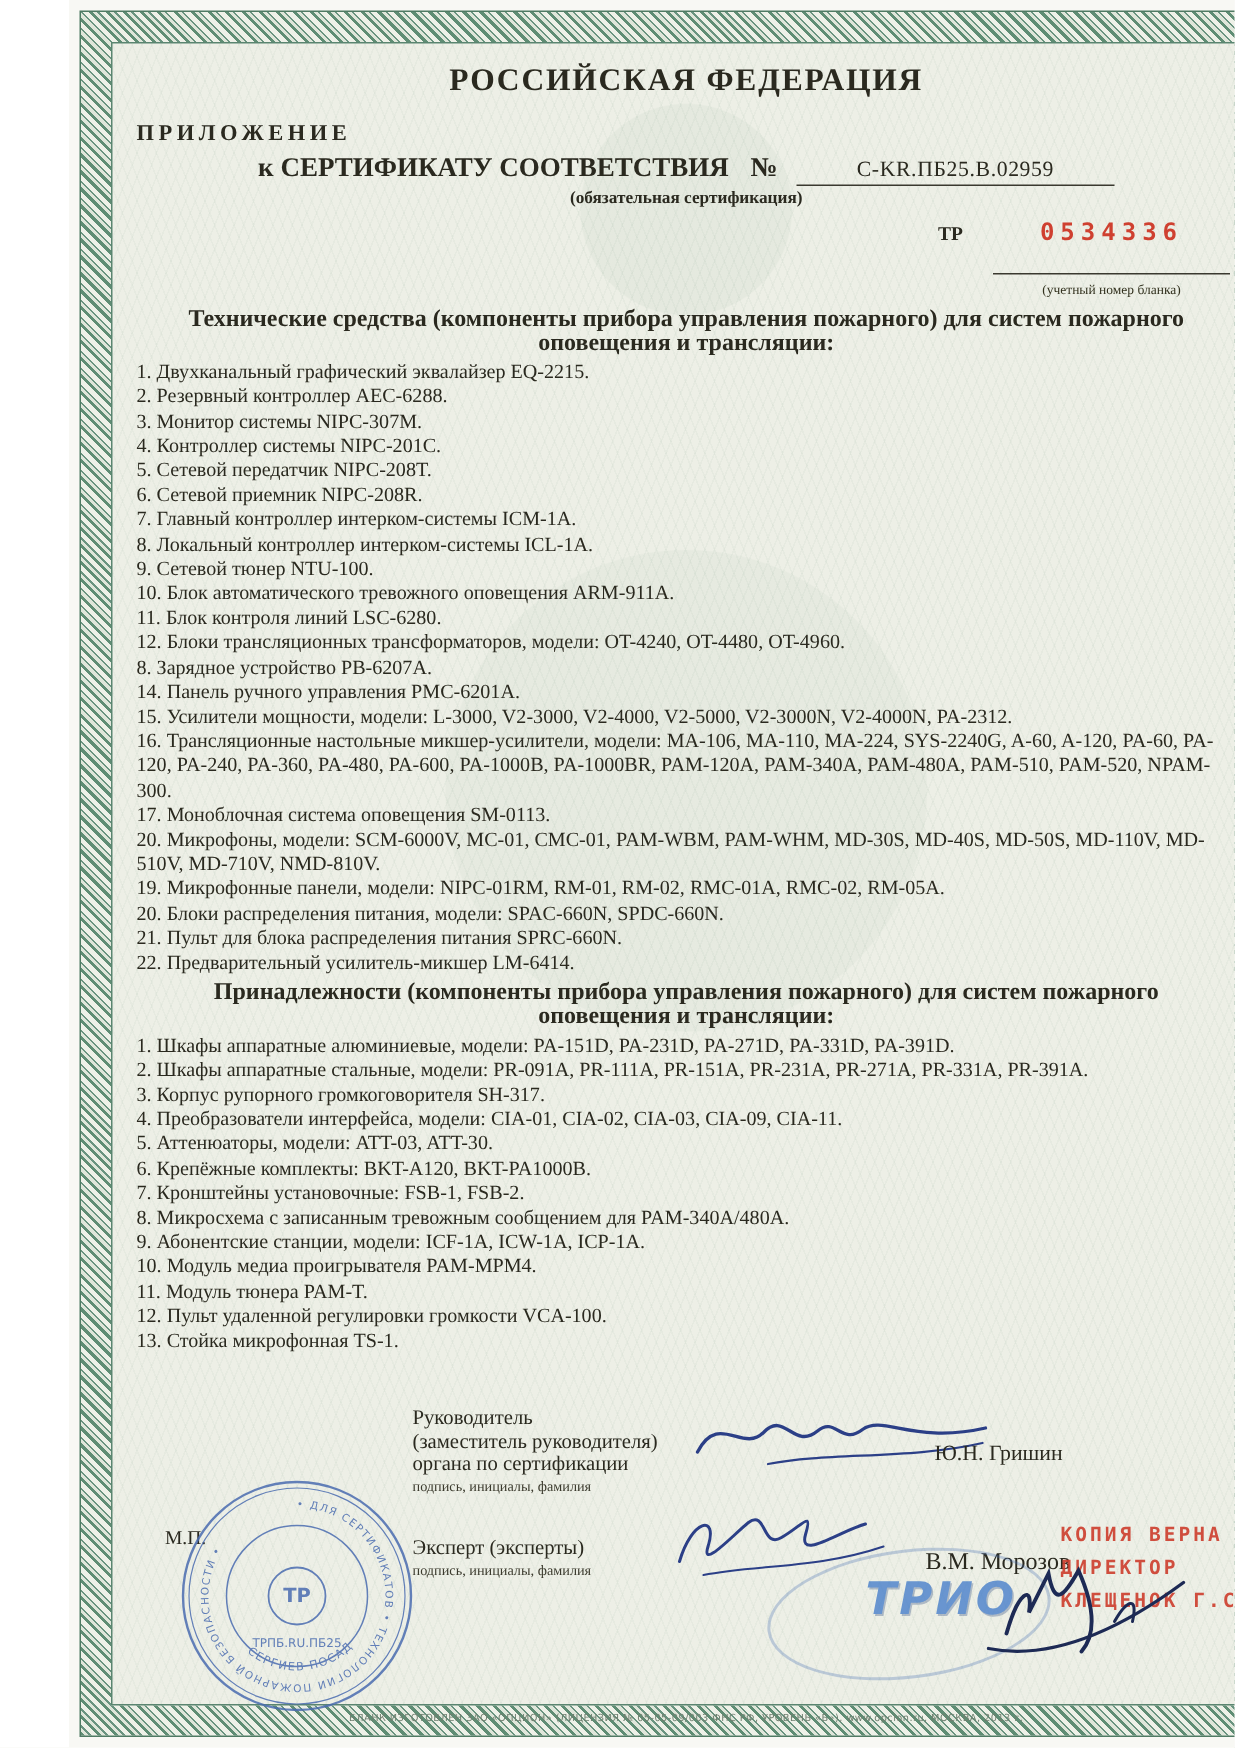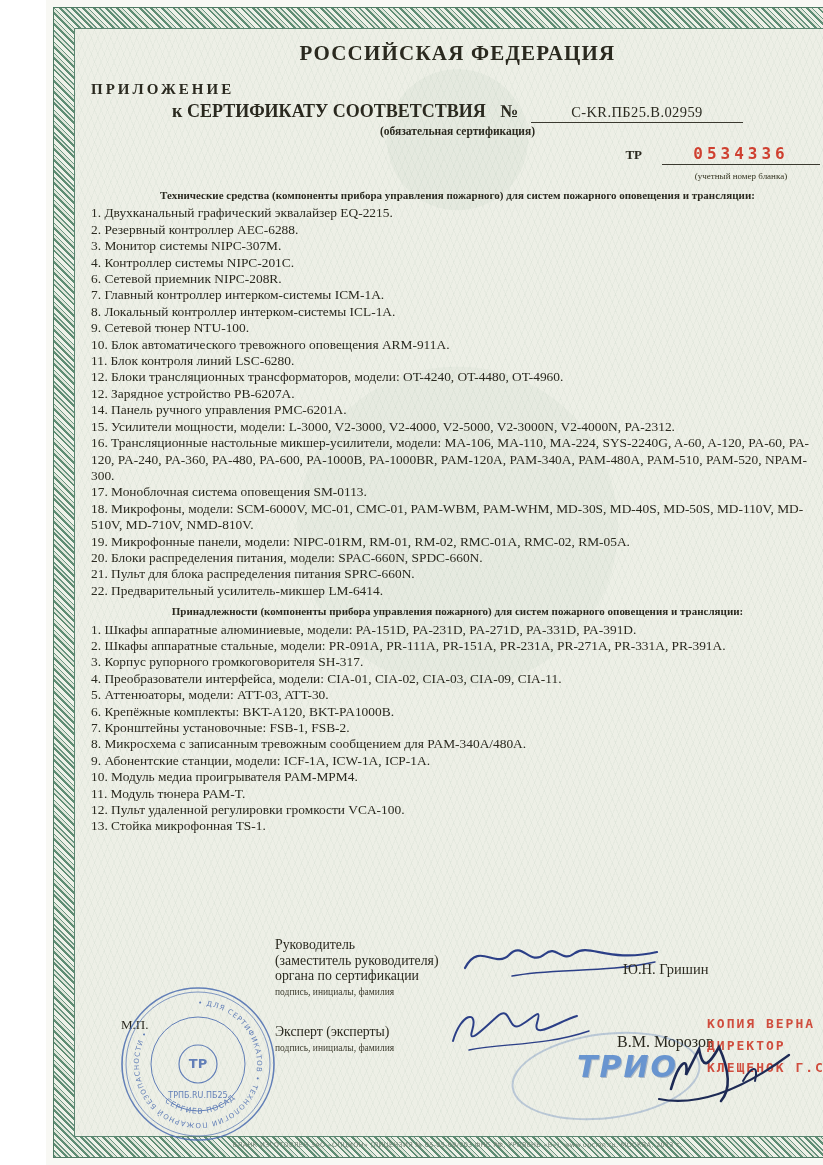--- a/index.html
+++ b/index.html
@@ -32,32 +32,32 @@
     display:inline-block; min-width:212px; border-bottom:1.4px solid #3a392f;
     font-weight:400; font-size:14.5px; letter-spacing:.4px; padding:0 8px 1px 8px; margin-left:8px;
   }
   .cert-subtitle { text-align:center; font-size:11.5px; font-weight:700; margin-top:2px; }
 
   .tr-row { display:flex; justify-content:flex-end; align-items:flex-start; margin:7px 4px 2px 0; }
   .tr-label { font-weight:700; font-size:13px; margin-right:20px; padding-top:3px; }
   .blank-box { width:158px; text-align:center; }
   .blank-number {
     display:block; font-family:"DejaVu Sans Mono", monospace; font-weight:700;
-    color:#cf4030; font-size:16px; letter-spacing:4px; border-bottom:1.2px solid #3a392f; padding-bottom:1px;
+    color:#cf4030; font-size:16px; letter-spacing:4px; border-bottom:1.2px solid #3a392f; padding-bottom:18px;
   }
   .blank-caption { font-size:9px; margin-top:1px; color:#33321f; }
 
-  .section-heading { font-weight:700; text-align:center; font-size:11px; line-height:16.4px; margin:4px 6px 2px 6px; }
+  .section-heading { font-weight:700; text-align:center; font-size:16px; line-height:16.4px; margin:4px 6px 2px 6px; }
   .items { font-size:13.4px; line-height:16.4px; }
 
   .sign-area { position:absolute; left:16px; right:16px; top:908px; height:200px; font-size:13.5px; }
   .role-head { position:absolute; left:184px; top:0; line-height:15.5px; font-size:13.8px; white-space:pre-line; }
   .sign-caption-1 { position:absolute; left:184px; top:50px; font-size:9.5px; color:#3c3b2e; }
   .head-name { position:absolute; left:532px; top:24px; font-size:14.5px; white-space:nowrap;text-align:center; }
-  .mp { position:absolute; left:30px; top:80px; font-size:13px; }
+  .mp { position:absolute; left:19px; top:80px; font-size:13px; }
   .round-stamp { position:absolute; left:24px; top:46px; opacity:.85; }
   .role-expert { position:absolute; left:184px; top:87px; font-size:13.8px; }
   .sign-caption-2 { position:absolute; left:184px; top:106px; font-size:9.5px; color:#3c3b2e; }
   .expert-name { position:absolute; left:526px; top:96px; font-size:16px; white-space:nowrap; }
   .sig-head { position:absolute; left:366px; top:-14px; }
   .sig-expert { position:absolute; left:350px; top:56px; }
   .sig-director { position:absolute; left:556px; top:100px; }
   .copy-stamp {
     position:absolute; left:616px; top:76px; color:#cd3c2c; opacity:.9;
     font-family:"DejaVu Sans Mono", monospace; font-weight:700; font-size:13px;
@@ -102,33 +102,34 @@
           <span class="blank-caption">(учетный номер бланка)</span>
         </span>
       </div>
 
       <div class="section-heading">Технические средства (компоненты прибора управления пожарного) для систем пожарного оповещения и трансляции:</div>
       <div class="items">
         <div class="item">1. Двухканальный графический эквалайзер EQ-2215.</div>
         <div class="item">2. Резервный контроллер AEC-6288.</div>
         <div class="item">3. Монитор системы NIPC-307M.</div>
         <div class="item">4. Контроллер системы NIPC-201C.</div>
+        <div class="item">5. Сетевой передатчик NIPC-208T.</div>
         <div class="item">6. Сетевой приемник NIPC-208R.</div>
         <div class="item">7. Главный контроллер интерком-системы ICM-1A.</div>
         <div class="item">8. Локальный контроллер интерком-системы ICL-1A.</div>
         <div class="item">9. Сетевой тюнер NTU-100.</div>
         <div class="item">10. Блок автоматического тревожного оповещения ARM-911A.</div>
         <div class="item">11. Блок контроля линий LSC-6280.</div>
         <div class="item">12. Блоки трансляционных трансформаторов, модели: OT-4240, OT-4480, OT-4960.</div>
-        <div class="item">12. Зарядное устройство PB-6207A.</div>
+        <div class="item">8. Зарядное устройство PB-6207A.</div>
         <div class="item">14. Панель ручного управления PMC-6201A.</div>
         <div class="item">15. Усилители мощности, модели: L-3000, V2-3000, V2-4000, V2-5000, V2-3000N, V2-4000N, PA-2312.</div>
         <div class="item">16. Трансляционные настольные микшер-усилители, модели: MA-106, MA-110, MA-224, SYS-2240G, A-60, A-120, PA-60, PA-120, PA-240, PA-360, PA-480, PA-600, PA-1000B, PA-1000BR, PAM-120A, PAM-340A, PAM-480A, PAM-510, PAM-520, NPAM-300.</div>
         <div class="item">17. Моноблочная система оповещения SM-0113.</div>
-        <div class="item">18. Микрофоны, модели: SCM-6000V, MC-01, CMC-01, PAM-WBM, PAM-WHM, MD-30S, MD-40S, MD-50S, MD-110V, MD-510V, MD-710V, NMD-810V.</div>
+        <div class="item">20. Микрофоны, модели: SCM-6000V, MC-01, CMC-01, PAM-WBM, PAM-WHM, MD-30S, MD-40S, MD-50S, MD-110V, MD-510V, MD-710V, NMD-810V.</div>
         <div class="item">19. Микрофонные панели, модели: NIPC-01RM, RM-01, RM-02, RMC-01A, RMC-02, RM-05A.</div>
         <div class="item">20. Блоки распределения питания, модели: SPAC-660N, SPDC-660N.</div>
         <div class="item">21. Пульт для блока распределения питания SPRC-660N.</div>
         <div class="item">22. Предварительный усилитель-микшер LM-6414.</div>
       </div>
 
       <div class="section-heading">Принадлежности (компоненты прибора управления пожарного) для систем пожарного оповещения и трансляции:</div>
       <div class="items">
         <div class="item">1. Шкафы аппаратные алюминиевые, модели: PA-151D, PA-231D, PA-271D, PA-331D, PA-391D.</div>
         <div class="item">2. Шкафы аппаратные стальные, модели: PR-091A, PR-111A, PR-151A, PR-231A, PR-271A, PR-331A, PR-391A.</div>

